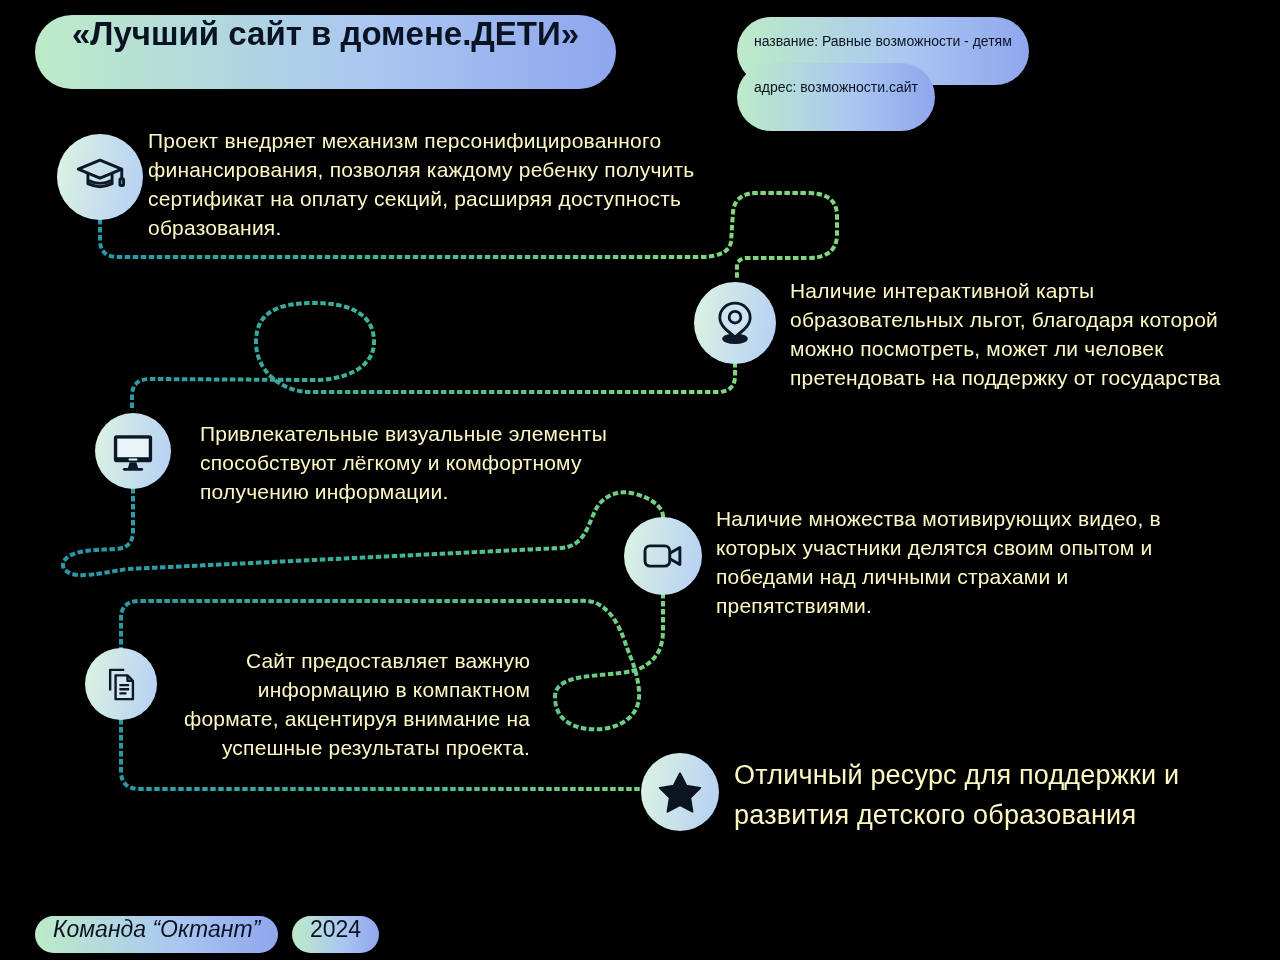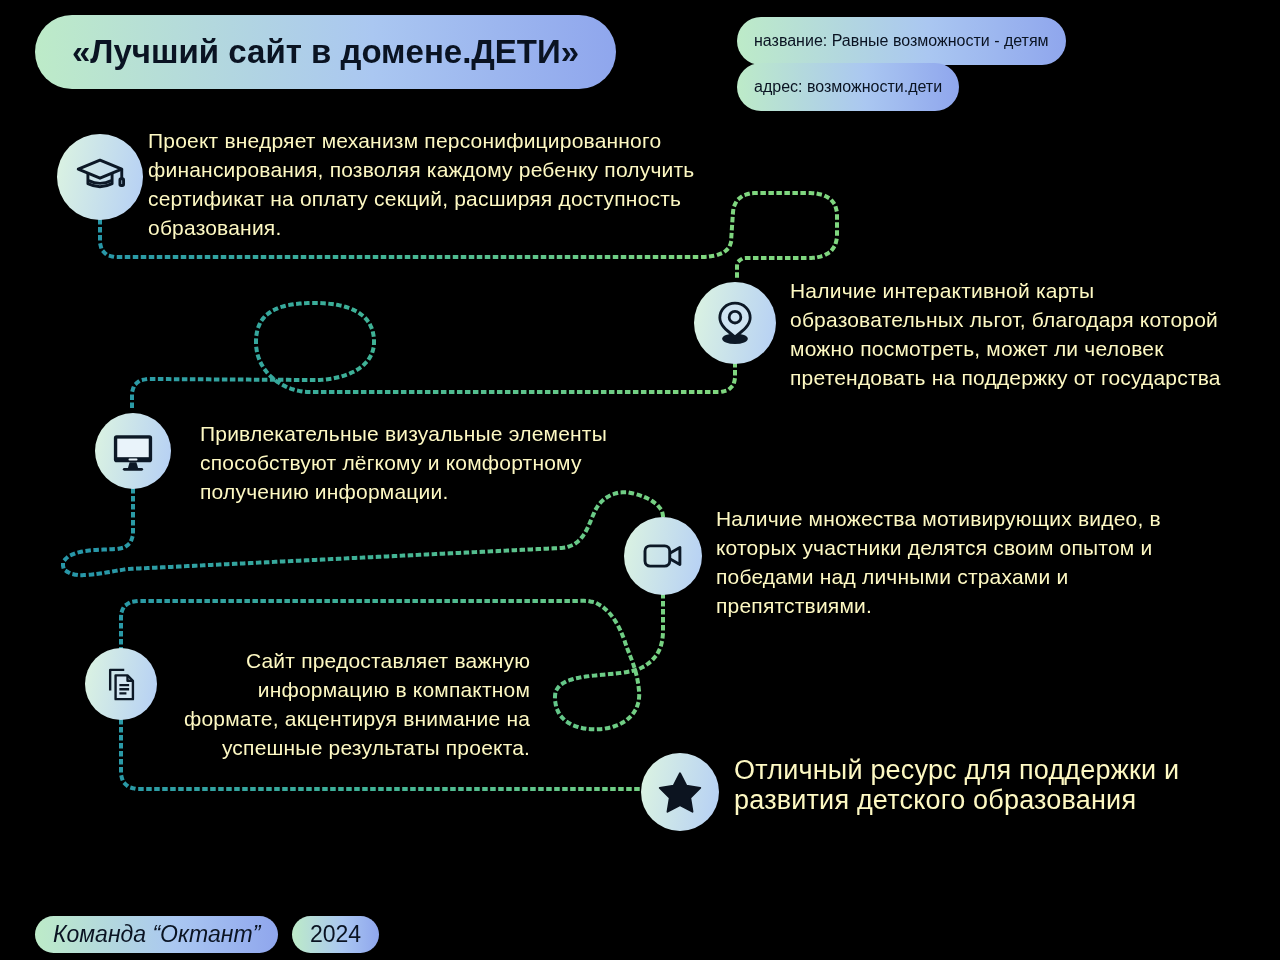--- a/index.html
+++ b/index.html
@@ -2,42 +2,42 @@
 <html><head>
 <meta charset="utf-8">
 <style>
   html,body{margin:0;padding:0;background:#000;}
   .canvas{
     position:relative;width:1280px;height:960px;background:#000;overflow:hidden;
     font-family:"Liberation Sans", sans-serif;
   }
   .paths-layer{position:absolute;left:0;top:0;width:1280px;height:960px;}
   .badge{
-    position:absolute;display:inline-flex;align-items:center;white-space:nowrap;
+    position:absolute;display:inline-flex;align-items:flex-start;white-space:nowrap;
     background:linear-gradient(90deg,#bdebc8 0%,#aac7f1 58%,#8fa6ed 100%);
     color:#0a1322;border-radius:40px;
   }
   .badge.title{left:35px;top:15px;height:74px;padding:0 37px;font-size:33px;font-weight:600;}
-  .badge.small{height:36px;padding:6px 17px;font-size:16px;}
+  .badge.small{height:36px;padding:16px 17px;font-size:14px;}
   .badge.name{left:737px;top:17px;}
   .badge.addr{left:737px;top:63px;}
   .badge.footer1{left:35px;top:862px;height:37px;padding:0 18px;font-size:23px;}
   .badge.footer2{left:35px;top:916px;height:37px;padding:0 18px;font-size:23px;font-style:italic;}
   .badge.year{left:292px;top:916px;height:37px;padding:0 18px;font-size:23px;}
   .node{
     position:absolute;border-radius:50%;
     background:linear-gradient(100deg,#dcf4e1 0%,#b5cff5 100%);
     display:flex;align-items:center;justify-content:center;
   }
   .node svg{display:block;}
   .ftext{
     position:absolute;color:#fef9c3;font-size:21px;line-height:29px;
     white-space:pre-line;letter-spacing:0.2px;
   }
-  .ftext.big{font-size:27px;line-height:30px;letter-spacing:0.2px;}
+  .ftext.big{font-size:27px;line-height:40px;letter-spacing:0.2px;}
 </style>
 </head>
 <body>
 
 <div class="canvas">
 
   <svg class="paths-layer" viewBox="0 0 1280 960" aria-hidden="true">
     <defs>
       <linearGradient id="tg" gradientUnits="userSpaceOnUse" x1="100" y1="0" x2="700" y2="0">
         <stop offset="0" stop-color="#2897a8"></stop>
@@ -70,21 +70,21 @@
     </g>
   </svg>
 
   <div class="badge title">
     <span>«Лучший сайт в домене.ДЕТИ»</span>
   </div>
   <div class="badge small name">
     <span>название: Равные возможности - детям</span>
   </div>
   <div class="badge small addr">
-    <span>адрес: возможности.дети</span>
+    <span>адрес: возможности.сайт</span>
   </div>
 
   <div class="node" style="left:57px;top:134px;width:86px;height:86px;">
     <span>
       <svg width="58" height="58" viewBox="0 0 48 48" fill="none" stroke="#0c1826" stroke-width="2.4" stroke-linejoin="round">
         <path d="M24 10 L42 17.5 L24 25 L6 17.5 Z"></path>
         <path d="M14 21 L14 29.5 Q24 34.5 34 29.5 L34 21"></path>
         <path d="M14.6 27 Q24 31.6 33.4 27"></path>
         <path d="M42 17.5 L42 25.5"></path>
         <rect x="40.5" y="25.5" width="3" height="5.5" rx="1"></rect>

